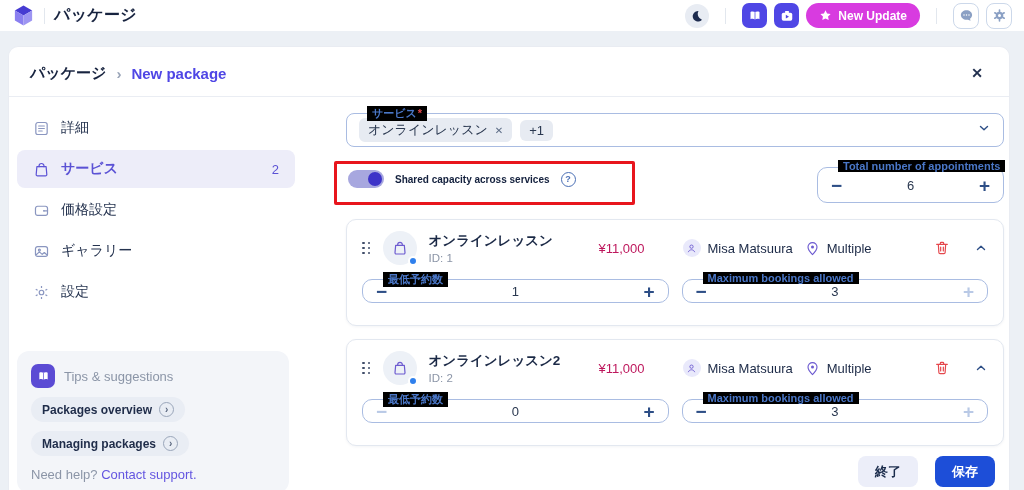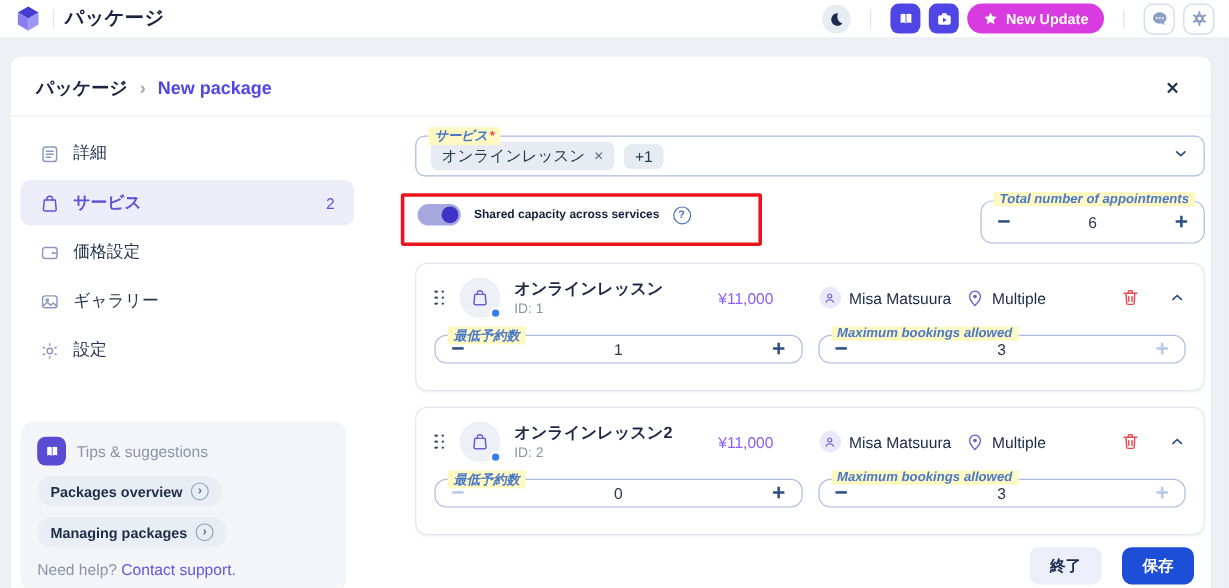--- a/index.html
+++ b/index.html
@@ -37,21 +37,21 @@
   .nav-badge{margin-left:auto;color:#5b52d5;font-size:13px;font-weight:400;}
   .tipsbox{position:absolute;top:304px;left:8px;width:272px;background:#f3f5f9;border-radius:12px;padding:13px 14px 11px;}
   .tips-head{display:flex;align-items:center;gap:9px;color:#8b95a7;font-size:13px;}
   .tips-badge{width:24px;height:24px;border-radius:7px;background:#5b4bd4;display:flex;align-items:center;justify-content:center;}
   .tip-pill{display:inline-flex;align-items:center;gap:7px;background:#e9edf4;border-radius:15px;padding:5px 11px;font-size:12px;font-weight:700;color:#1f2c49;margin-top:9px;cursor:pointer;}
   .pill-go{width:15px;height:15px;border-radius:50%;border:1px solid #9aa6ba;color:#5a6activeb;color:#5a677f;font-size:10px;display:flex;align-items:center;justify-content:center;}
   .tips-help{margin-top:11px;font-size:13px;color:#8b95a7;}
   .tips-help a{color:#6355e0;text-decoration:none;cursor:pointer;}
   
   .field{position:absolute;border:1.5px solid #a9bce2;border-radius:8px;background:#fff;}
-  .f-label{position:absolute;top:-8px;left:10px;background:#fef9c3;padding:0 5px;font-size:11px;font-weight:700;color:#4a77c8;white-space:nowrap;font-style:italic;}
+  .f-label{position:absolute;top:-8px;left:20px;background:#000000;padding:0 5px;font-size:11px;font-weight:700;color:#4a77c8;white-space:nowrap;}
   .req{color:#e5484d;margin-left:1px;}
   .svc-select{left:337px;top:66px;width:658px;height:34px;display:flex;align-items:center;padding:0 12px;gap:8px;cursor:pointer;}
   .chip{display:inline-flex;align-items:center;gap:7px;background:#e7ebf2;border-radius:6px;padding:3px 9px;font-size:13px;color:#2a3850;}
   .chip-x{color:#5b6b85;font-size:10px;cursor:pointer;}
   .svc-caret{margin-left:auto;color:#2d4e86;}
   .annotation{position:absolute;left:325px;top:114px;width:301px;height:44px;border:3px solid #e8151d;border-radius:2px;pointer-events:none;z-index:40;}
   .toggle-row{position:absolute;left:339px;top:123px;display:flex;align-items:center;gap:11px;}
   .toggle{width:36px;height:18px;border-radius:9px;background:#a7a7df;position:relative;cursor:pointer;}
   .toggle .knob{position:absolute;top:2px;right:2px;width:14px;height:14px;border-radius:50%;background:#3d33c8;}
   .toggle-label{font-size:10px;font-weight:700;color:#13203d;}
@@ -65,21 +65,21 @@
   .card{position:absolute;left:337px;width:658px;height:107px;border:1px solid #e3e8f0;border-radius:10px;background:#fff;box-shadow:0 1px 3px rgba(20,40,80,.05);}
   .card1{top:172px;} .card2{top:292px;}
   .card-head{display:flex;align-items:center;gap:12px;padding:11px 15px 8px;}
   .drag{display:grid;grid-template-columns:repeat(2,3px);grid-gap:2.5px;cursor:grab;}
   .drag i{width:2.6px;height:2.6px;border-radius:50%;background:#3f4c68;}
   .avatar{position:relative;width:34px;height:34px;border-radius:50%;background:#edf1f7;display:flex;align-items:center;justify-content:center;color:#6d5bd0;}
   .avatar .dot{position:absolute;right:-1px;bottom:-1px;width:10px;height:10px;border-radius:50%;background:#2f80ed;border:2px solid #fff;}
   .c-titlebox{width:158px;}
   .c-title{font-size:13.5px;font-weight:700;color:#1b2946;}
   .c-id{font-size:11.5px;color:#8b95a7;margin-top:2px;}
-  .c-price{font-size:13px;color:#8b5cf6;width:72px;}
+  .c-price{font-size:13px;color:#be185d;width:72px;}
   .c-meta{display:flex;align-items:center;gap:7px;font-size:13px;color:#1b2946;}
   .staff-ico{width:18px;height:18px;border-radius:50%;background:#e9e9fb;display:flex;align-items:center;justify-content:center;color:#6d5bd0;}
   .loc-ico{color:#6d5bd0;display:flex;}
   .c-spacer{flex:1;}
   .trash{color:#e5484d;cursor:pointer;display:flex;}
   .c-caret{color:#2d4e86;cursor:pointer;display:flex;margin-left:12px;}
   .card-steppers{display:flex;gap:13px;padding:6px 15px 0;}
   .cstep{position:relative;flex:1;height:24px;border:1px solid #a9bce2;border-radius:10px;background:#fff;}
   
   .footer{position:absolute;top:409px;right:14px;display:flex;gap:17px;align-items:center;}

